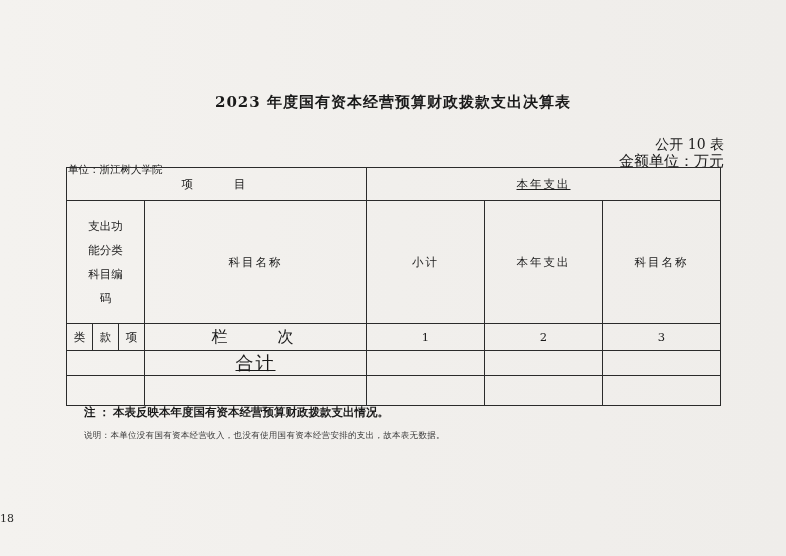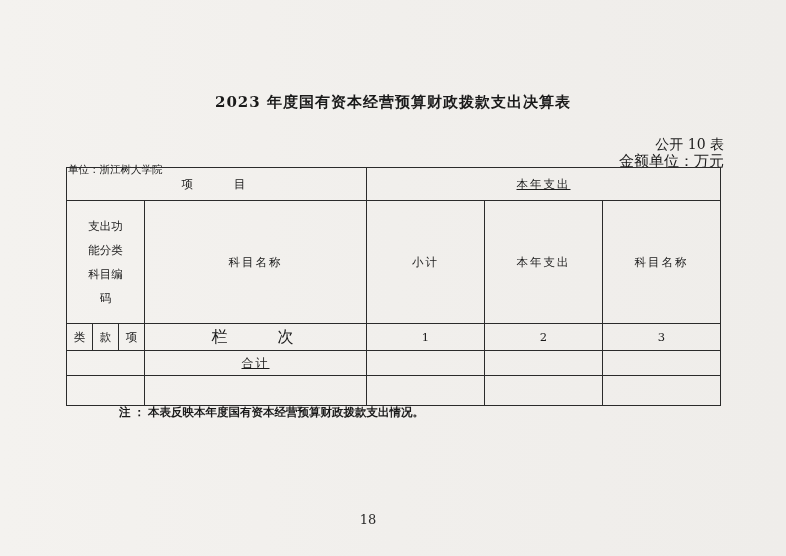--- a/index.html
+++ b/index.html
@@ -115,59 +115,57 @@
   }
   .row-lan .lanci {
     letter-spacing: 6px;
     font-size: 16px;
   }
   .row-total {
     height: 25px;
   }
   .row-total .hj {
     letter-spacing: 2px;
-    font-size: 12px;
+    font-size: 18px;
     text-decoration: underline;
   }
   .row-blank {
     height: 30px;
   }
   .lan-num {
     font-size: 12px;
   }
   .note {
     position: absolute;
     left: 84px;
     top: 405px;
     font-family: "DejaVu Serif", "Liberation Serif", serif;
     font-size: 11.5px;
     font-weight: bold;
     color: #1a1a1a;
-    margin-left: 35px;
   }
   .note .lbl {
     letter-spacing: 3px;
   }
   .explain {
     position: absolute;
     left: 84px;
     top: 430px;
     font-family: "DejaVu Serif", "Liberation Serif", serif;
     font-size: 8.5px;
     color: #3a3a3a;
     letter-spacing: 0.3px;
   }
   .page-num {
     position: absolute;
     left: 0;
     width: 736px;
     top: 512px;
-    text-align: center;
-    font-family: "DejaVu Serif", "Liberation Serif", serif;
-    font-size: 13px;
+    font-family: "DejaVu Serif", "Liberation Serif", serif;
+    font-size: 11px;
     color: #2a2a2a;
   }
 </style>
 </head>
 <body>
 
 <div class="page">
   <div class="sheet"></div>
 
   <div class="doc-title">2023 年度国有资本经营预算财政拨款支出决算表</div>
@@ -226,15 +224,16 @@
         <td></td>
         <td></td>
       </tr>
     </tbody>
   </table>
 
   <div class="note">
     <span class="lbl">注：</span><span>本表反映本年度国有资本经营预算财政拨款支出情况。</span>
   </div>
 
+  <div class="explain">说明：本单位没有国有资本经营收入，也没有使用国有资本经营安排的支出，故本表无数据。</div>
 
   <div class="page-num">18</div>
 </div>
 
 </body></html>

